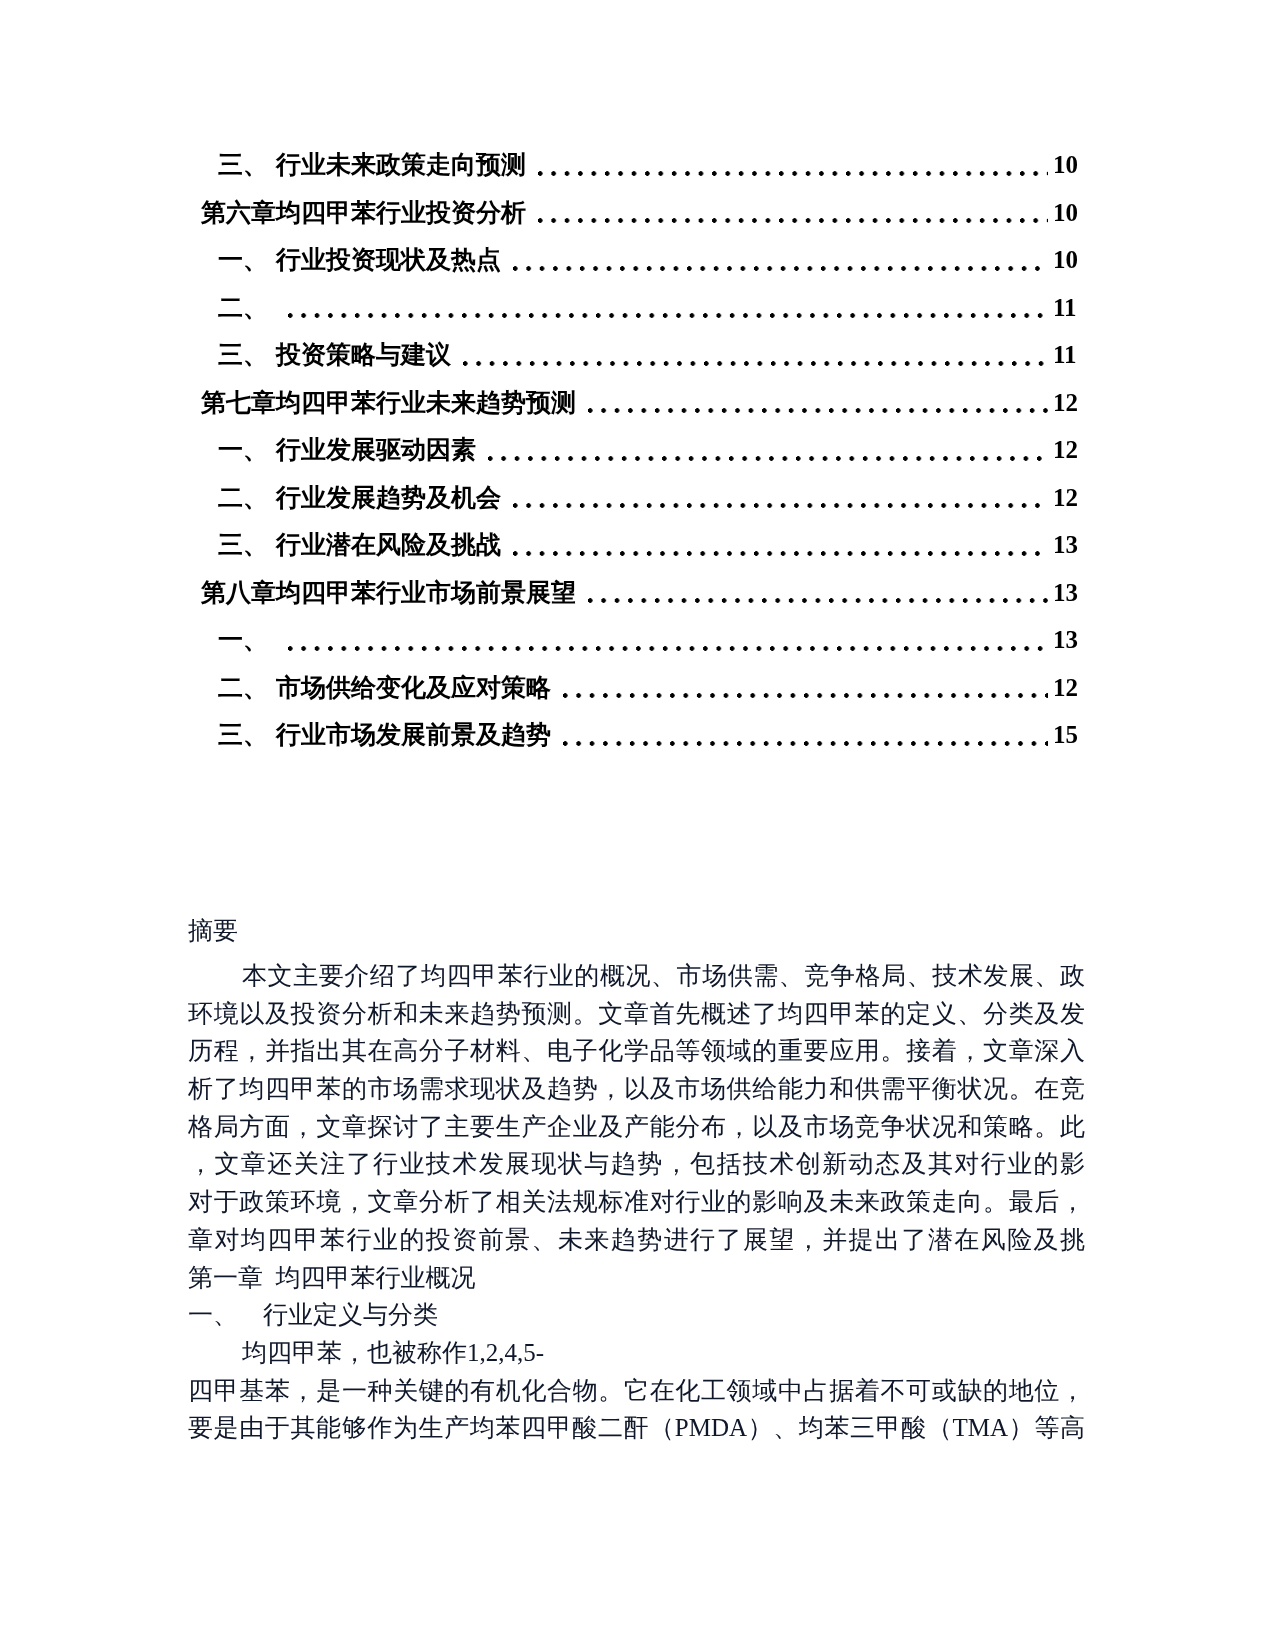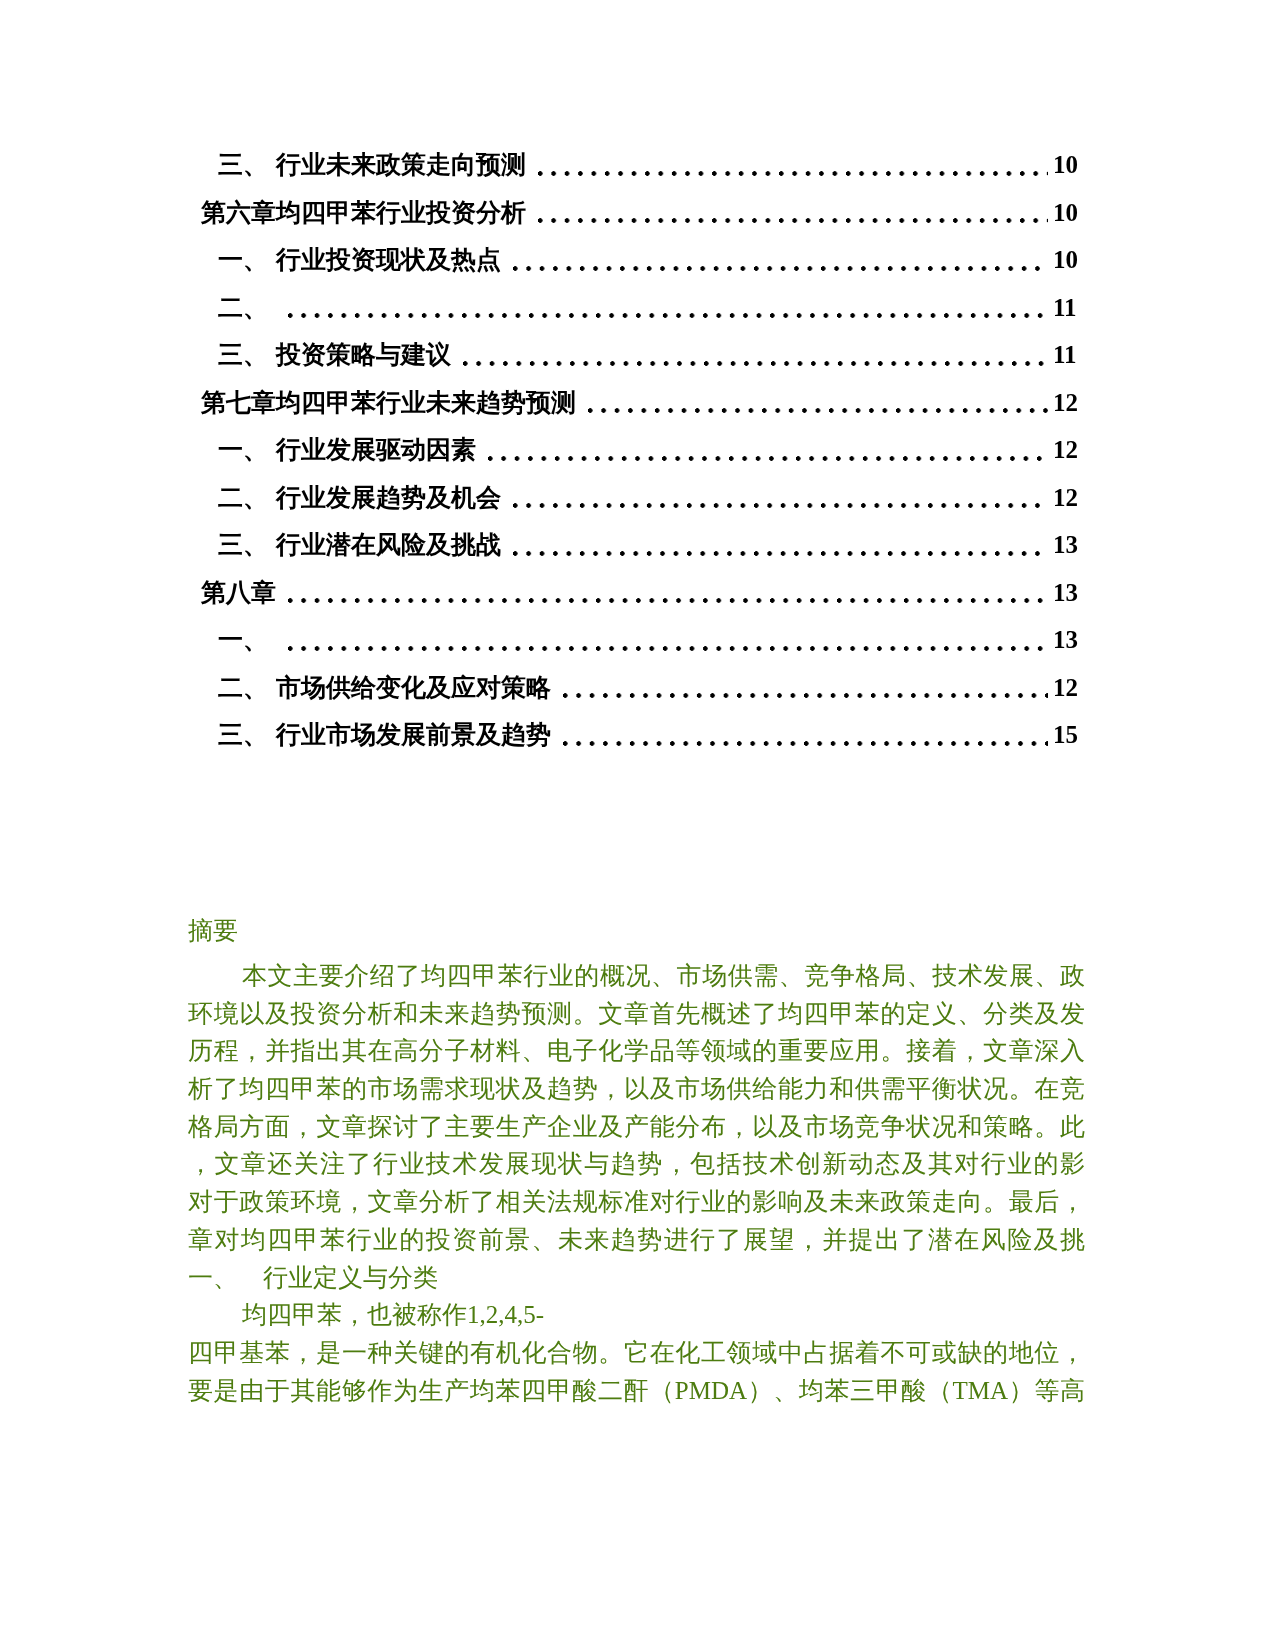--- a/index.html
+++ b/index.html
@@ -61,21 +61,21 @@
   }
 
   
   .abstract {
     position: absolute;
     left: 188px;
     top: 912px;
     width: 897px;
     font-family: "Liberation Serif", "DejaVu Serif", serif;
     font-size: 25px;
-    color: #4d7c0f;
+    color: #0f172a;
   }
   .abstract-heading {
     margin: 0 0 7px 0;
     font-size: 25px;
     font-weight: normal;
     line-height: 38px;
   }
   .body-line {
     margin: 0;
     height: 37.7px;
@@ -142,20 +142,21 @@
     <span class="toc-page">12</span>
   </div>
       <div class="toc-row section">
     <span class="toc-num">三、</span>
     <span class="toc-title">行业潜在风险及挑战</span>
     <span class="toc-dots"></span>
     <span class="toc-page">13</span>
   </div>
       <div class="toc-row chapter">
     <span class="toc-num">第八章</span>
+    <span class="toc-title">均四甲苯行业市场前景展望</span>
     <span class="toc-dots"></span>
     <span class="toc-page">13</span>
   </div>
       <div class="toc-row section">
     <span class="toc-num">一、</span>
     <span class="toc-dots"></span>
     <span class="toc-page">13</span>
   </div>
       <div class="toc-row section">
     <span class="toc-num">二、</span>
@@ -175,20 +176,21 @@
     <h2 class="abstract-heading">摘要</h2>
     <div id="abstract-lines">
         <p class="body-line indent j">本文主要介绍了均四甲苯行业的概况、市场供需、竞争格局、技术发展、政策</p>
         <p class="body-line j">环境以及投资分析和未来趋势预测。文章首先概述了均四甲苯的定义、分类及发展</p>
         <p class="body-line j">历程，并指出其在高分子材料、电子化学品等领域的重要应用。接着，文章深入分</p>
         <p class="body-line j">析了均四甲苯的市场需求现状及趋势，以及市场供给能力和供需平衡状况。在竞争</p>
         <p class="body-line j">格局方面，文章探讨了主要生产企业及产能分布，以及市场竞争状况和策略。此外</p>
         <p class="body-line j">，文章还关注了行业技术发展现状与趋势，包括技术创新动态及其对行业的影响。</p>
         <p class="body-line j">对于政策环境，文章分析了相关法规标准对行业的影响及未来政策走向。最后，文</p>
         <p class="body-line j">章对均四甲苯行业的投资前景、未来趋势进行了展望，并提出了潜在风险及挑战。</p>
+        <p class="body-line">第一章 均四甲苯行业概况</p>
         <p class="body-line">一、　行业定义与分类</p>
         <p class="body-line indent">均四甲苯，也被称作1,2,4,5-</p>
         <p class="body-line j">四甲基苯，是一种关键的有机化合物。它在化工领域中占据着不可或缺的地位，主</p>
         <p class="body-line j">要是由于其能够作为生产均苯四甲酸二酐（PMDA）、均苯三甲酸（TMA）等高端化</p>
       </div>
   </section>
 
 </div>
 
 </body></html>

